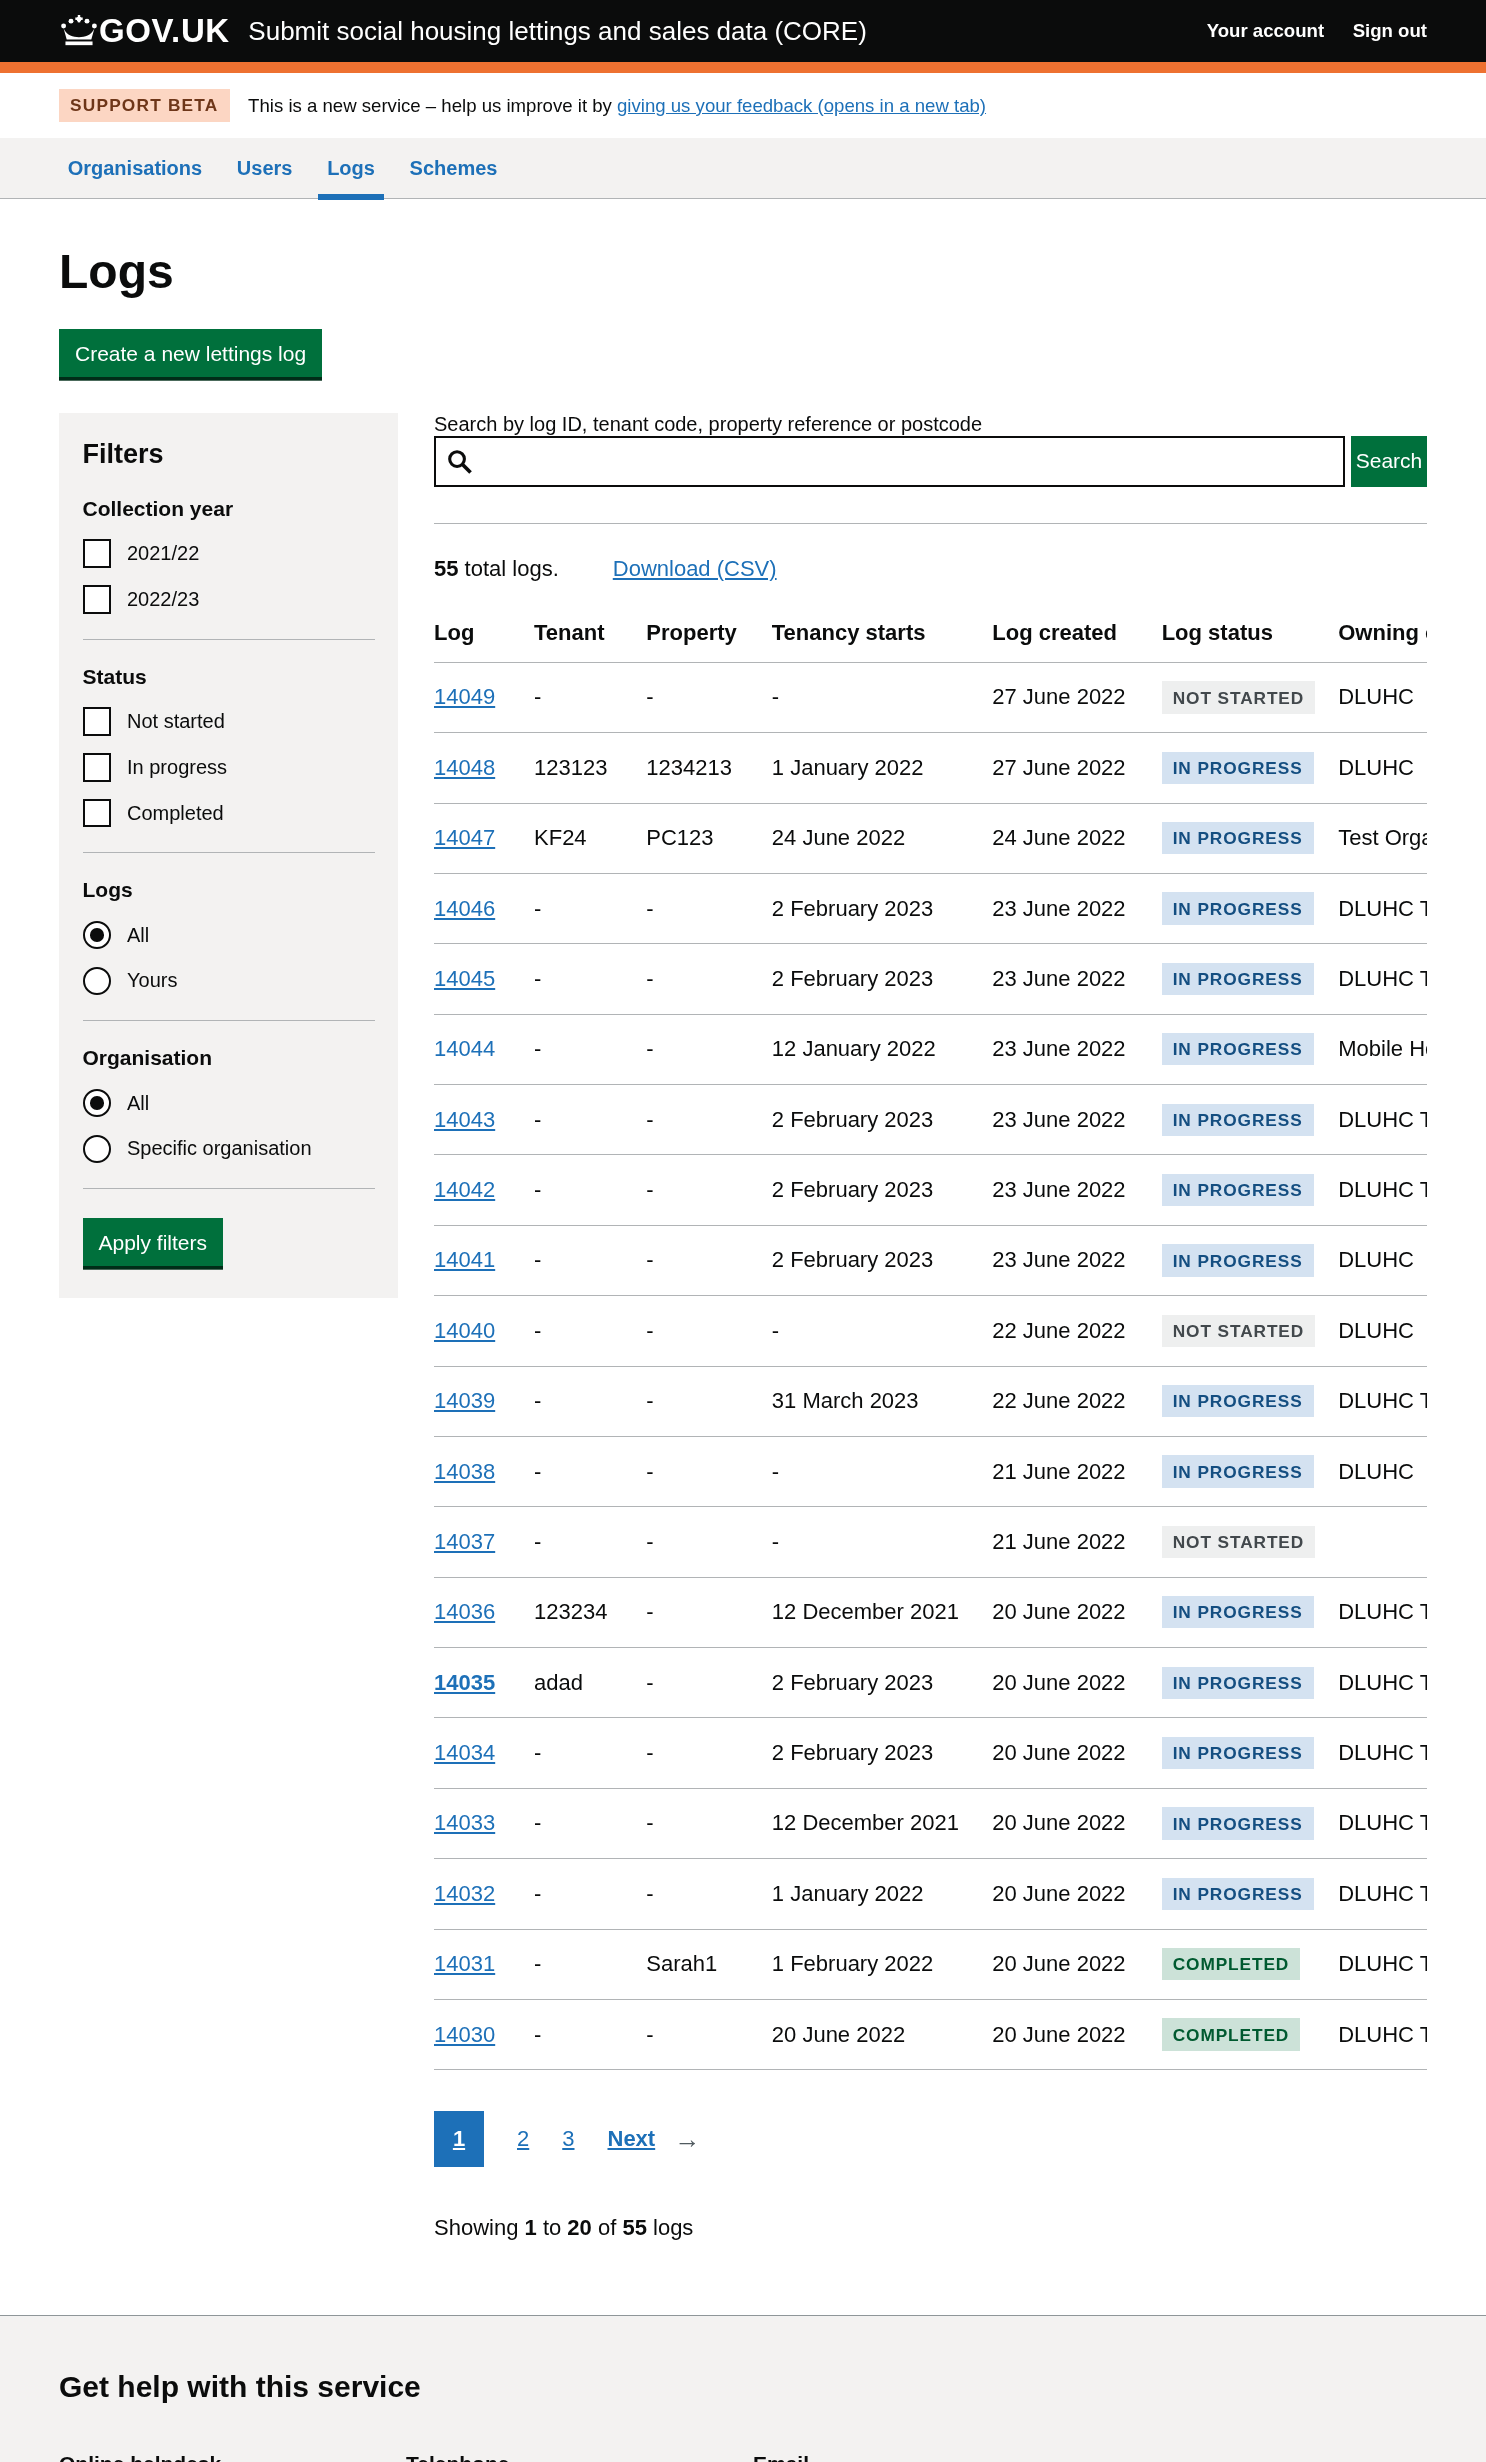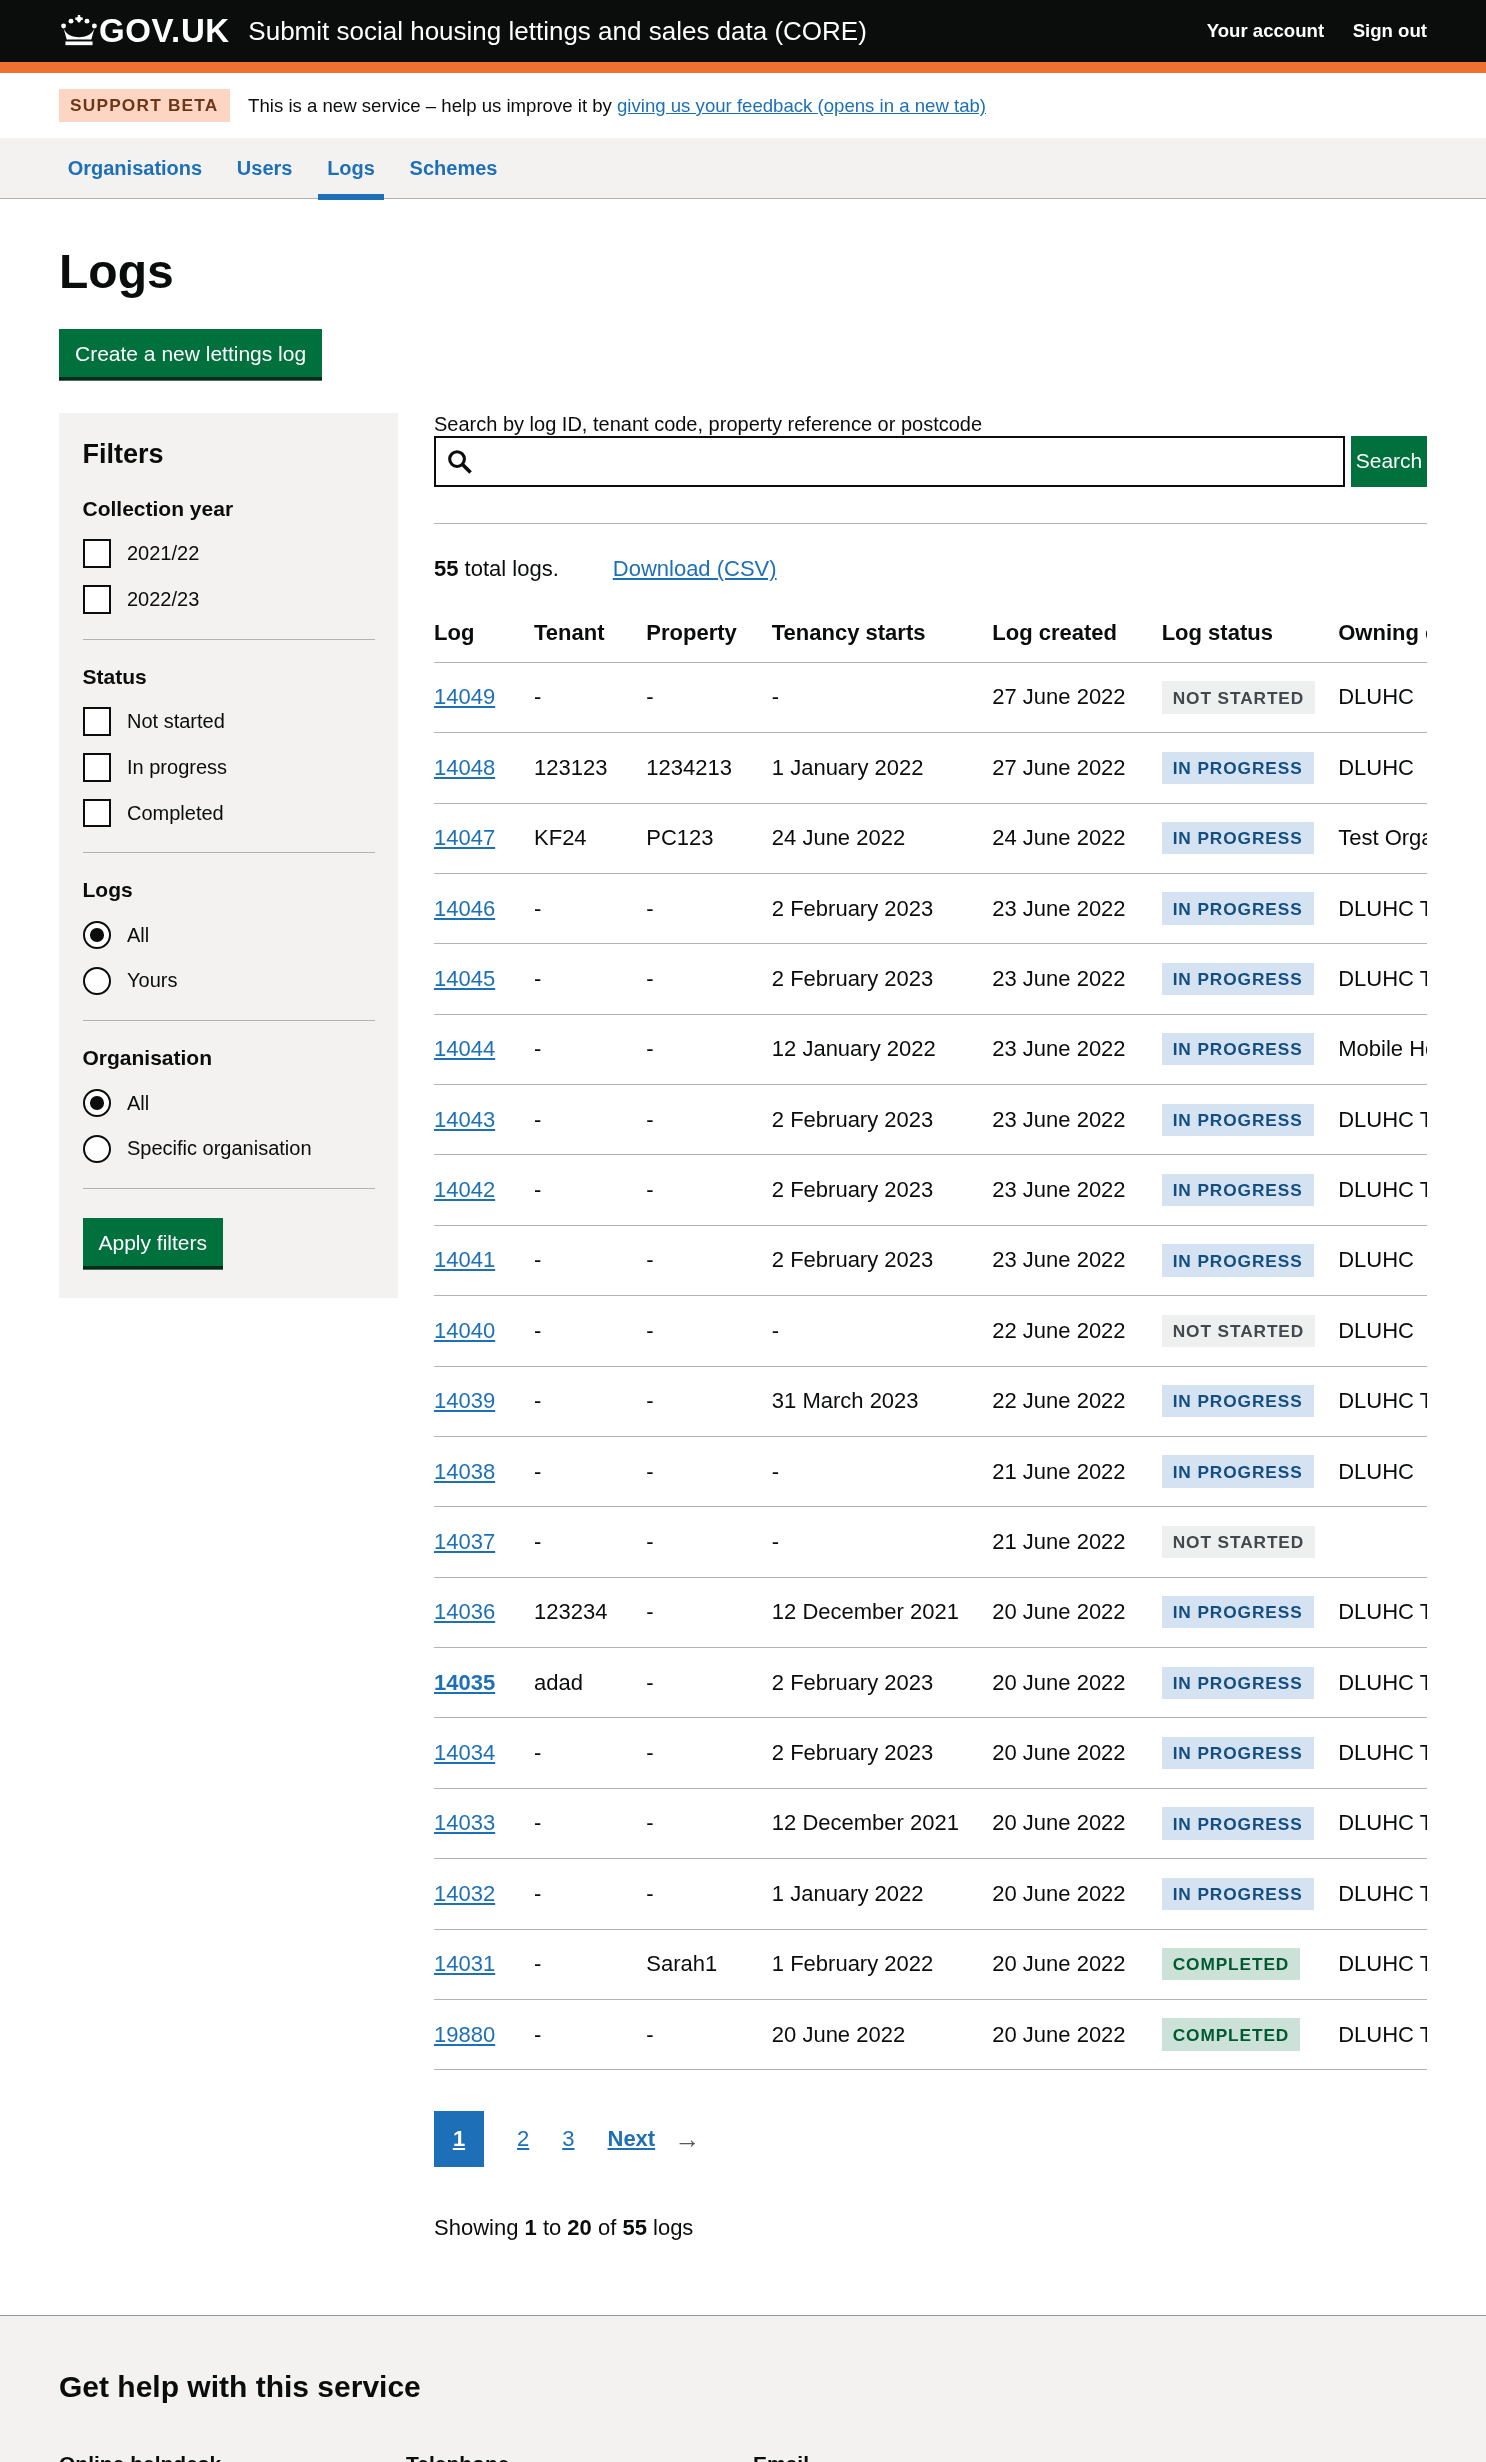--- a/index.html
+++ b/index.html
@@ -355,21 +355,21 @@
             <tr>
      <td><a class="log-link" style="text-decoration:underline;">14045</a></td>
      <td>-</td>
      <td>-</td>
      <td>2 February 2023</td>
      <td>23 June 2022</td>
      <td><span class="tag tag-blue">In progress</span></td>
      <td>DLUHC Tes</td>
    </tr>
             <tr>
-     <td><a class="log-link" style="text-decoration:underline;">14044</a></td>
+     <td><a class="log-link" style="">14044</a></td>
      <td>-</td>
      <td>-</td>
      <td>12 January 2022</td>
      <td>23 June 2022</td>
      <td><span class="tag tag-blue">In progress</span></td>
      <td>Mobile Hou</td>
    </tr>
             <tr>
      <td><a class="log-link" style="text-decoration:underline;">14043</a></td>
      <td>-</td>
@@ -481,21 +481,21 @@
             <tr>
      <td><a class="log-link" style="text-decoration:underline;">14031</a></td>
      <td>-</td>
      <td>Sarah1</td>
      <td>1 February 2022</td>
      <td>20 June 2022</td>
      <td><span class="tag tag-green">Completed</span></td>
      <td>DLUHC Tes</td>
    </tr>
             <tr>
-     <td><a class="log-link" style="text-decoration:underline;">19880</a></td>
+     <td><a class="log-link" style="text-decoration:underline;">14030</a></td>
      <td>-</td>
      <td>-</td>
      <td>20 June 2022</td>
      <td>20 June 2022</td>
      <td><span class="tag tag-green">Completed</span></td>
      <td>DLUHC Tes</td>
    </tr>
           </tbody>
       </table>
 

